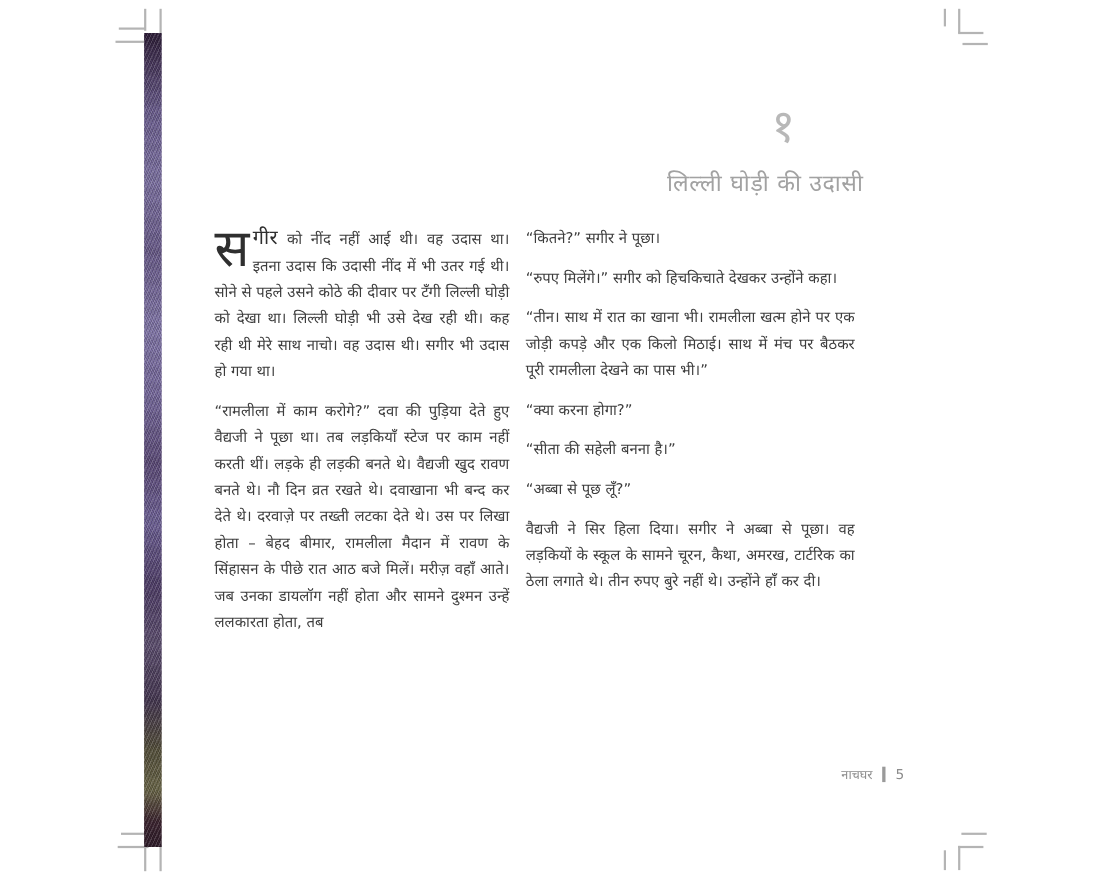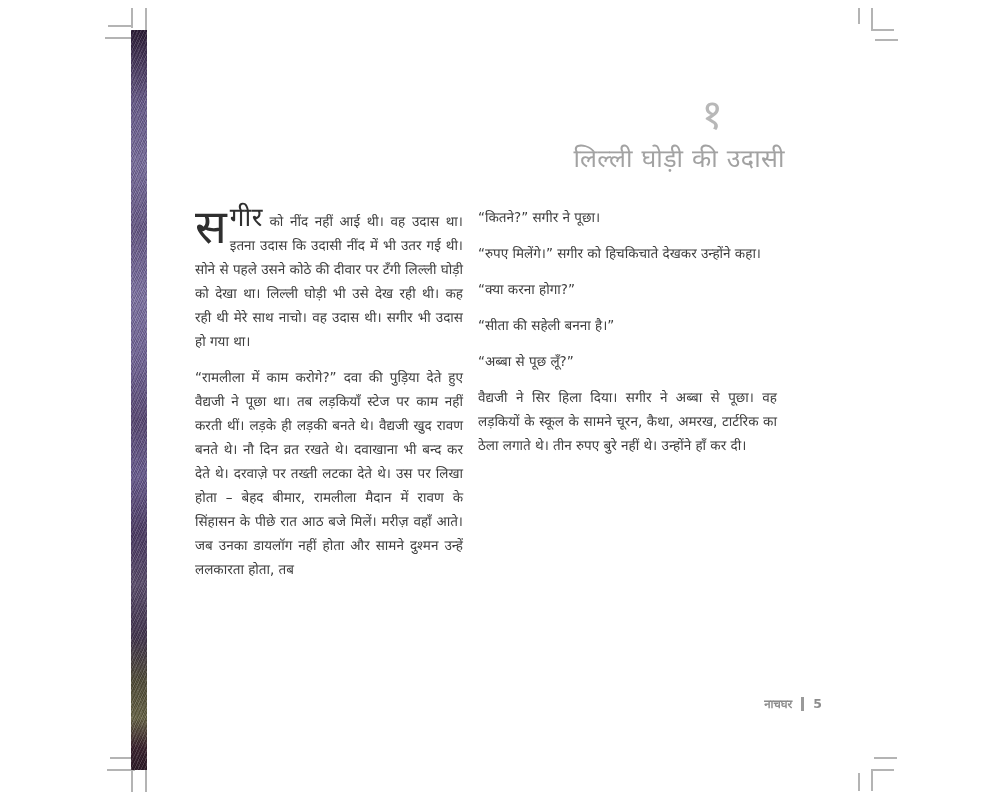--- a/index.html
+++ b/index.html
@@ -33,21 +33,21 @@
   
   .chapter-head{
     position:absolute;left:530px;top:92px;width:255px;
     text-align:right;color:#b2b2b2;
   }
   .chapter-number{
     display:block;font-size:42px;line-height:1.1;
     margin-right:62px;color:#b8b8b8;
   }
   .chapter-title{
-    display:block;margin-top:2px;font-size:25px;
+    display:block;margin-top:14px;font-size:21px;
     color:#a2a2a2;letter-spacing:0.5px;white-space:nowrap;
   }
 
   
   .columns{
     position:absolute;left:195px;top:205px;width:582px;
     display:flex;gap:15px;
     color:#3d3d3d;
   }
   .col{font-size:13.5px;line-height:24px;text-align:justify;}
@@ -56,29 +56,29 @@
   .para{margin:0 0 12px 0;}
   .para:last-child{margin-bottom:0;}
 
   .dropcap{
     float:left;
     font-size:47px;line-height:40px;
     padding:2px 3px 0 0;
     color:#2f2f2f;
   }
   .dropword{
-    font-size:26px;line-height:24px;color:#2f2f2f;
+    font-size:18px;line-height:24px;color:#2f2f2f;
     letter-spacing:0.5px;
   }
 
   
   .footer{
     position:absolute;left:690px;top:696px;width:132px;
     display:flex;align-items:center;justify-content:flex-end;
-    gap:9px;color:#8c8c8c;font-size:11.5px;font-weight:bold;
+    gap:9px;color:#8c8c8c;font-size:11.5px;
   }
   .footer-divider{width:3px;height:14px;background:#9a9a9a;}
   .footer-page{font-size:12.5px;color:#8c8c8c;}
 </style>
 </head>
 <body>
 
 <div class="sheet">
 
   <div class="mark m-v" style="left:131px;top:8px;height:20px;"></div>
@@ -109,20 +109,21 @@
   </div>
 
   <div class="columns">
     <div class="col col-left">
       <p class="para"><span class="dropcap">स</span><span class="dropword">गीर</span> <span>को नींद नहीं आई थी। वह उदास था। इतना उदास कि उदासी नींद में भी उतर गई थी। सोने से पहले उसने कोठे की दीवार पर टँगी लिल्ली घोड़ी को देखा था। लिल्ली घोड़ी भी उसे देख रही थी। कह रही थी मेरे साथ नाचो। वह उदास थी। सगीर भी उदास हो गया था।</span></p>
       <p class="para">“रामलीला में काम करोगे?” दवा की पुड़िया देते हुए वैद्यजी ने पूछा था। तब लड़कियाँ स्टेज पर काम नहीं करती थीं। लड़के ही लड़की बनते थे। वैद्यजी खुद रावण बनते थे। नौ दिन व्रत रखते थे। दवाखाना भी बन्द कर देते थे। दरवाज़े पर तख्ती लटका देते थे। उस पर लिखा होता – बेहद बीमार, रामलीला मैदान में रावण के सिंहासन के पीछे रात आठ बजे मिलें। मरीज़ वहाँ आते। जब उनका डायलॉग नहीं होता और सामने दुश्मन उन्हें ललकारता होता, तब</p>
     </div>
     <div class="col col-right">
       <p class="para">“कितने?” सगीर ने पूछा।</p>
       <p class="para">“रुपए मिलेंगे।” सगीर को हिचकिचाते देखकर उन्होंने कहा।</p>
+      <p class="para">“तीन। साथ में रात का खाना भी। रामलीला खत्म होने पर एक जोड़ी कपड़े और एक किलो मिठाई। साथ में मंच पर बैठकर पूरी रामलीला देखने का पास भी।”</p>
       <p class="para">“क्या करना होगा?”</p>
       <p class="para">“सीता की सहेली बनना है।”</p>
       <p class="para">“अब्बा से पूछ लूँ?”</p>
       <p class="para">वैद्यजी ने सिर हिला दिया। सगीर ने अब्बा से पूछा। वह लड़कियों के स्कूल के सामने चूरन, कैथा, अमरख, टार्टरिक का ठेला लगाते थे। तीन रुपए बुरे नहीं थे। उन्होंने हाँ कर दी।</p>
     </div>
   </div>
 
   <div class="footer">
     <span class="footer-title">नाचघर</span>
     <span class="footer-divider"></span>

